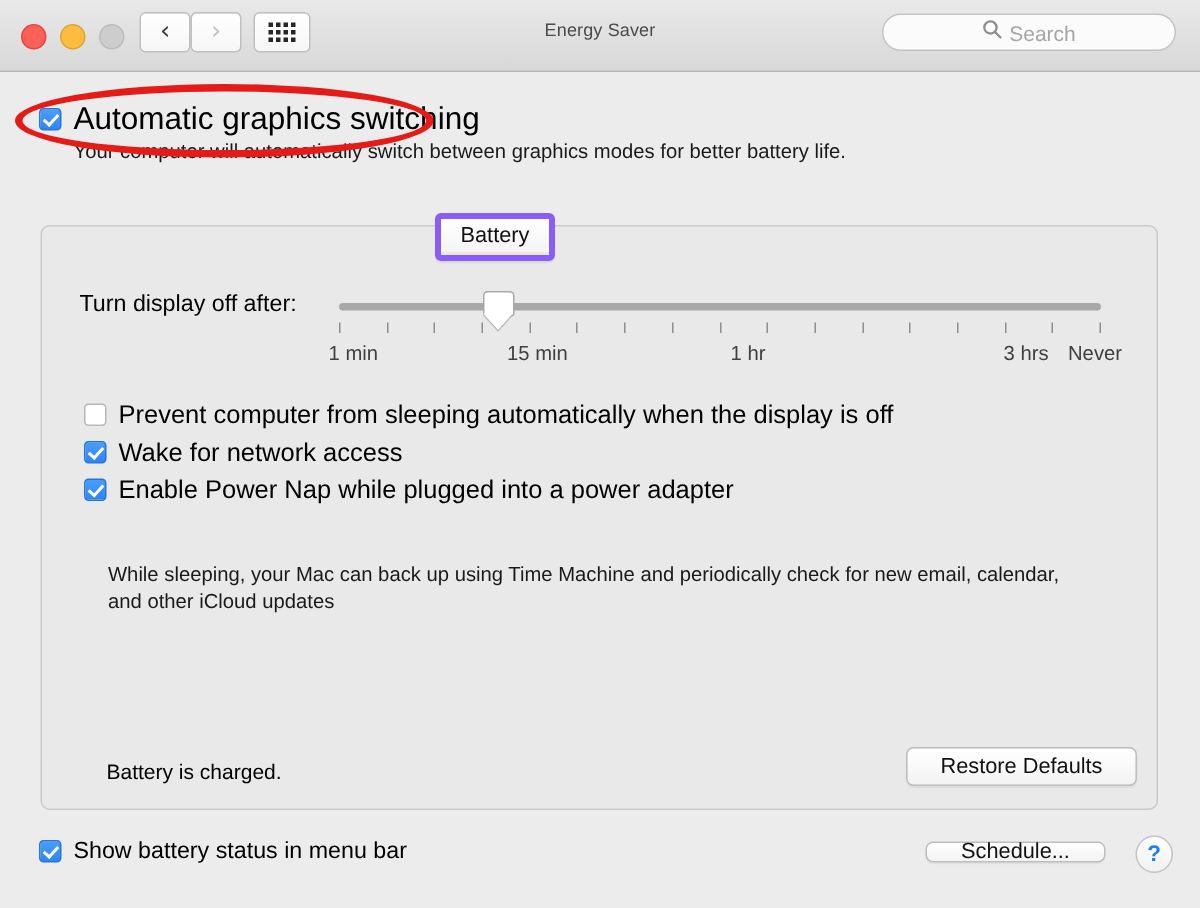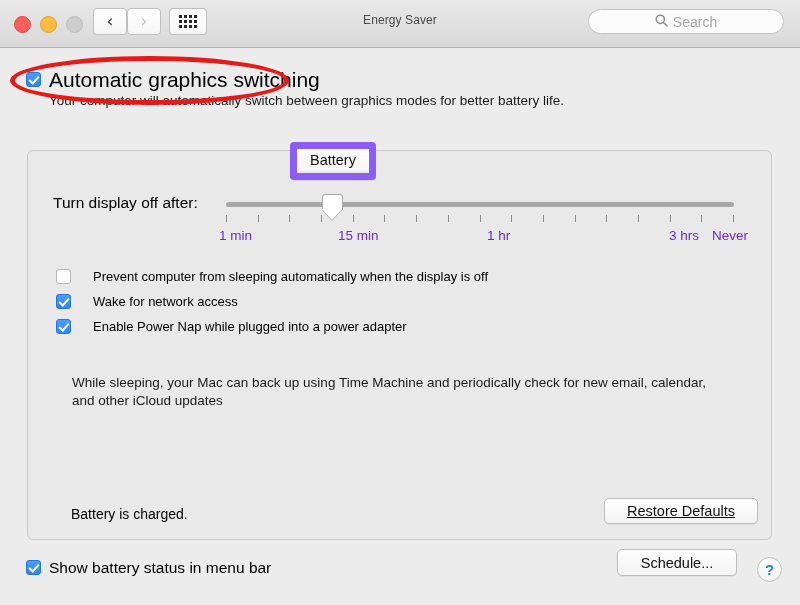--- a/index.html
+++ b/index.html
@@ -181,21 +181,21 @@
     border-radius: 6px;
     box-sizing: border-box;
   }
 
   
   #tabs {
     position: absolute;
     left: 290px; top: 142px;
     height: 24px;
     display: flex;
-    border: 7px solid #8b5cf6;
+    border: 4px solid #8b5cf6;
     border-radius: 4px;
     overflow: hidden;
     box-shadow: 0 1px 1px rgba(0,0,0,0.08);
   }
   .tab {
     height: 22px;
     display: flex;
     align-items: center;
     justify-content: center;
     font-size: 14.5px;
@@ -263,32 +263,32 @@
   #slider-scale {
     position: absolute;
     left: 0; top: 228px;
     width: 800px;
     height: 16px;
   }
   #slider-scale span {
     position: absolute;
     top: 0;
     font-size: 13.5px;
-    color: #6d28d9;
+    color: #404040;
     white-space: nowrap;
   }
 
   
   #options { position: absolute; left: 56px; top: 269px; }
   .optrow {
     display: flex;
     align-items: flex-start;
     margin-bottom: 9px;
   }
-  .optrow .cblabel { font-size: 13px; margin-left: 22px; }
+  .optrow .cblabel { font-size: 17px; margin-left: 8px; }
 
   #powernap-desc {
     position: absolute;
     left: 72px; top: 374px;
     width: 640px;
     font-size: 13.5px;
     color: #1a1a1a;
     line-height: 18px;
   }
 
@@ -310,27 +310,26 @@
     justify-content: center;
     font-size: 14.5px;
     color: #111;
     box-shadow: 0 1px 1px rgba(0,0,0,0.06);
   }
   #restore-defaults {
     position: absolute;
     left: 604px; top: 498px;
     width: 154px;
     height: 26px;
-    text-decoration: underline;
   }
   #schedule-button {
     position: absolute;
-    left: 617px; top: 549px;
+    left: 617px; top: 561px;
     width: 120px;
-    height: 27px;
+    height: 14px;
   }
 
   #show-battery-row { left: 26px; top: 560px; }
   #show-battery-row .cblabel { font-size: 15.5px; }
 
   #help-button {
     position: absolute;
     left: 757px; top: 557px;
     width: 25px;
     height: 25px;

